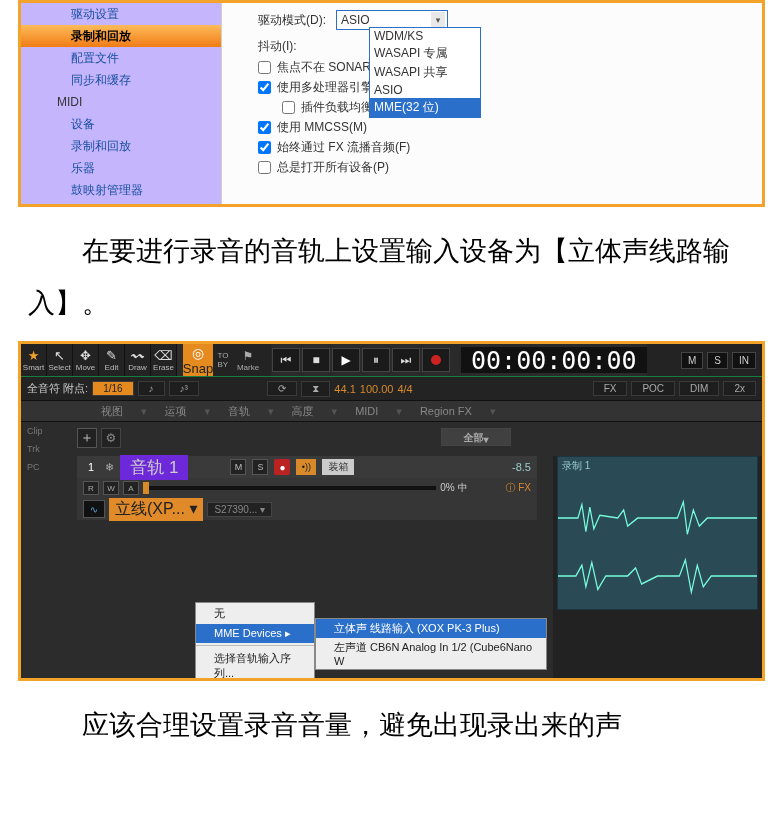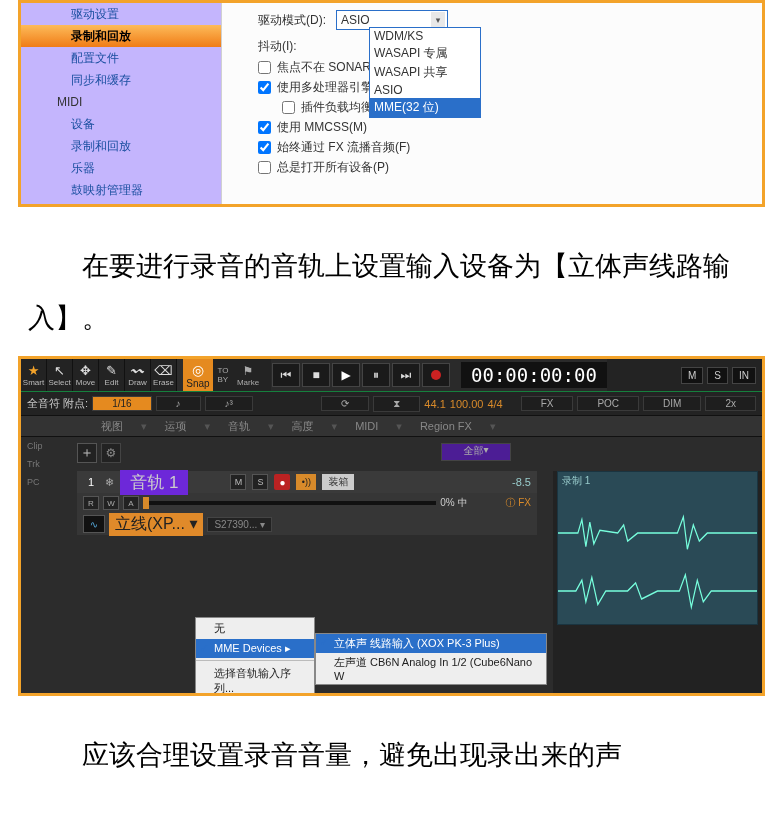--- a/index.html
+++ b/index.html
@@ -47,21 +47,21 @@
 .shot1 .dropdown div { padding: 1px 4px; font-size: 12px; }
 .shot1 .dropdown .hi { background: #2a6fc9; color: #fff; }
 .shot1 .cb { display: flex; align-items: center; gap: 6px; margin-left: 0; height: 20px; }
 .shot1 .cb input { width: 13px; height: 13px; }
 .shot1 .sub { margin-left: 24px; }
 
 
 .para {
   font-family: FangSong, STFangsong, SimSun, serif;
   font-size: 27px; line-height: 52px;
-  padding: 33px 28px 12px 28px;
+  padding: 18px 28px 12px 28px;
   color: #000;
 }
 .para.first { text-indent: 2em; }
 
 
 .shot2 {
   margin: 0 18px 0 18px;
   border: 3px solid #f3a32a;
   height: 340px;
   background: #2c2c2c;
@@ -77,70 +77,70 @@
 }
 .tool {
   width: 26px; display: flex; flex-direction: column; align-items: center; justify-content: center;
   border-right: 1px solid #111; color: #bbb; font-size: 8px;
 }
 .tool .ico { font-size: 13px; line-height: 14px; color: #ddd; }
 .tool.star .ico { color: #f3a32a; }
 .tb1 .spacer { flex: 0 0 6px; background: #2c2c2c; }
 .snapbox { width: 30px; background: #e58a1f; display: flex; flex-direction: column; align-items: center; justify-content: center; }
 .snapbox .ico { font-size: 14px; color: #fff; }
-.snapbox .t { font-size: 10px; color: #222; }
+.snapbox .t { font-size: 13px; color: #222; }
 .smallbox { width: 20px; display:flex;align-items:center;justify-content:center;font-size:8px;color:#aaa; }
 .markbox { width: 30px; display: flex; flex-direction: column; align-items: center; justify-content: center; color: #aaa; font-size: 8px; }
 .markbox .ico { font-size: 12px; }
 
 .transport {
   margin-left: 8px; height: 32px; display: flex; align-items: center; gap: 0;
   background: #2a2a2a;
 }
 .tbtn {
   width: 28px; height: 24px; background: #1a1a1a; border: 1px solid #444;
   display: flex; align-items: center; justify-content: center; font-size: 12px; color: #ddd;
   margin: 0 1px;
 }
 .tbtn.play { color: #fff; }
 .tbtn.rec .dot { width: 10px; height: 10px; border-radius: 50%; background: #c22; }
 .timecode {
   margin-left: 10px; height: 26px; padding: 0 10px;
   display: flex; align-items: center; font-family: "Consolas", monospace;
-  font-size: 19px; color: #fff; background: #111;
+  font-size: 25px; color: #fff; background: #111;
 }
 .rightblock {
   margin-left: auto; display: flex; align-items: center; gap: 4px; padding-right: 6px;
 }
 .pill { background:#111;border:1px solid #444;font-size:10px;color:#ccc;padding:2px 6px; }
 
 
 .tb2 {
   height: 24px; display: flex; align-items: center; gap: 4px; padding: 0 6px;
   background: #232323; border-top: 1px solid #15803d;
 }
-.tb2 .mini { background:#1e1e1e;border:1px solid #3a3a3a;padding:1px 19px;font-size:10px;color:#aaa; }
+.tb2 .mini { background:#1e1e1e;border:1px solid #3a3a3a;padding:1px 10px;font-size:10px;color:#aaa; }
 .tb2 .mini.orn { background:#e58a1f; color:#222; }
 .tb2 .num { color:#d88a2a; }
 
 
 .tabs {
   height: 22px; display: flex; align-items: center; gap: 18px; padding-left: 80px;
   background: #333; font-size: 11px; color: #888;
   border-top: 1px solid #111; border-bottom: 1px solid #111;
 }
 .tabs span.sep { color: #555; }
 
 
 .tracks { position: relative; flex: 1; background: #2e2e2e; }
 .leftcol { position: absolute; left: 0; top: 0; width: 52px; height: 100%; background: #262626; border-right: 1px solid #111; font-size: 9px; color: #777; }
 .leftcol div { padding: 4px 6px; }
 .addbtn { position:absolute; left:56px; top:6px; width:20px;height:20px;border:1px solid #555;color:#bbb;display:flex;align-items:center;justify-content:center;font-size:14px;background:#222; }
 .gearbtn { position:absolute; left:80px; top:6px; width:20px;height:20px;color:#888;display:flex;align-items:center;justify-content:center;font-size:12px;background:#222;border:1px solid #444; }
-.allbtn { position:absolute; left:420px; top:6px; width:70px;height:18px;background:#4c1d95;border:1px solid #444;display:flex;align-items:flex-start;justify-content:center;font-size:10px;color:#aaa; }
+.allbtn { position:absolute; left:420px; top:6px; width:70px;height:18px;background:#404040;border:1px solid #444;display:flex;align-items:flex-end;justify-content:center;font-size:10px;color:#aaa;font-weight:bold; }
 
 
 .trackstrip {
   position: absolute; left: 56px; top: 34px; width: 460px;
   background: #363636;
 }
 .ts-head {
   height: 22px; display: flex; align-items: center; gap: 6px; padding: 0 6px;
   background: #3a3a3a; color: #ddd;
 }

